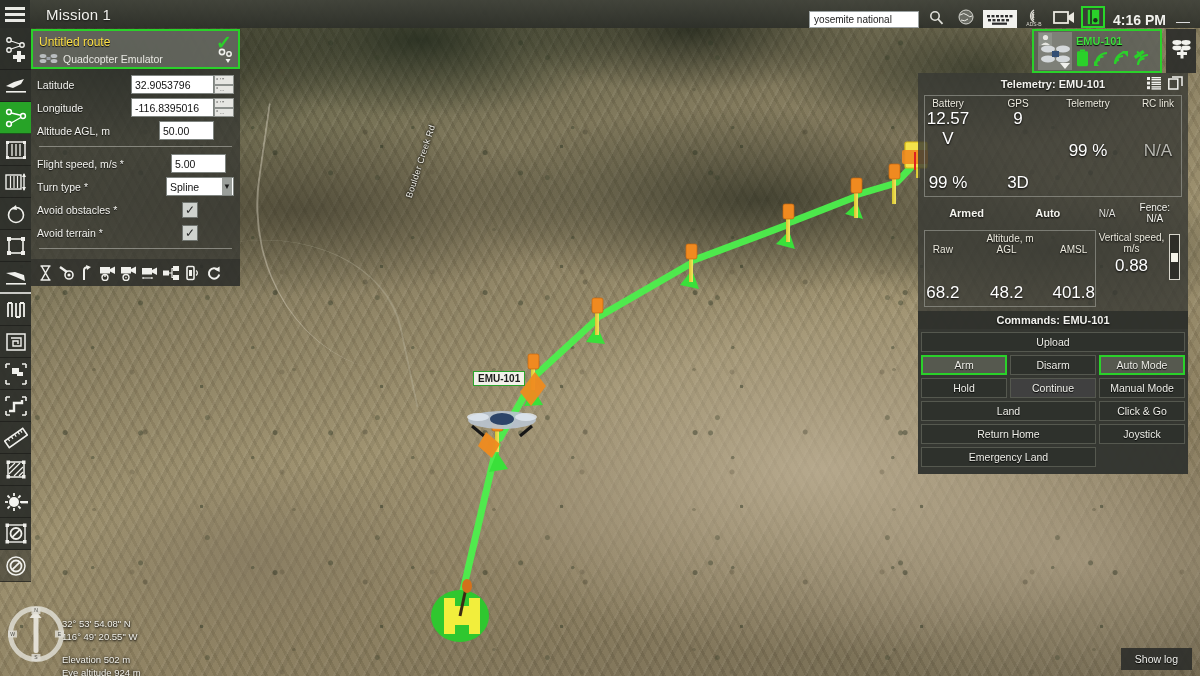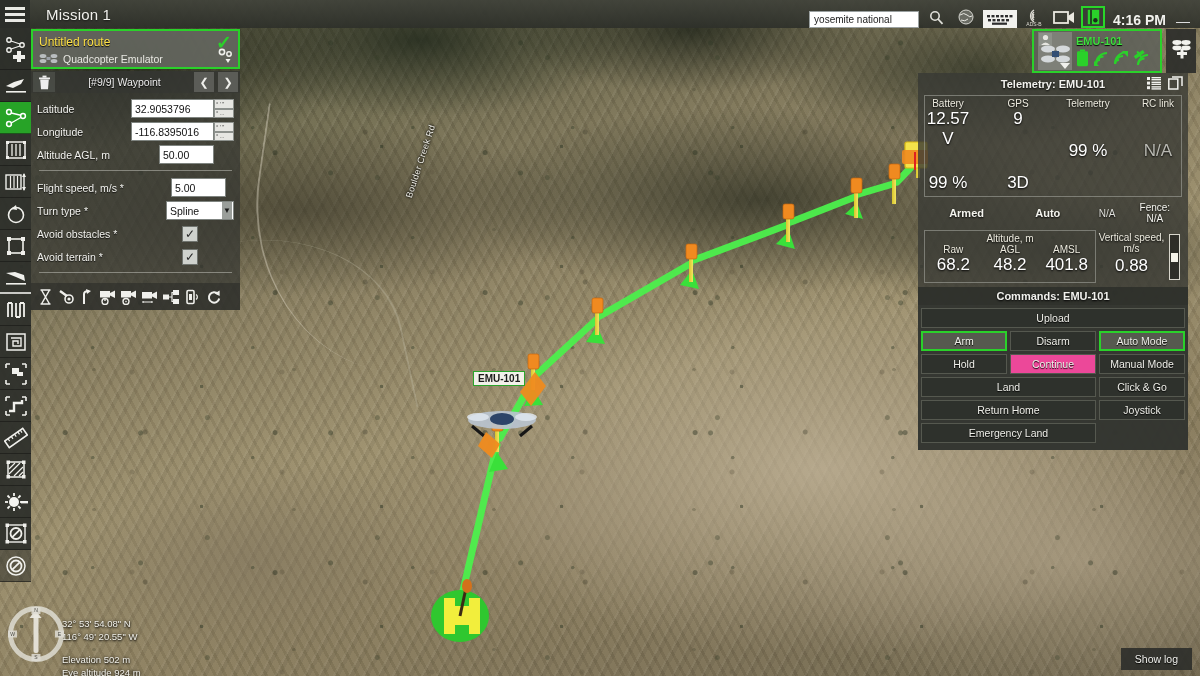--- a/index.html
+++ b/index.html
@@ -278,21 +278,21 @@
   }
   .cmd-area { background:rgba(50,52,48,.88); padding:3px 3px 4px 3px; }
   .cmd-btn {
     background:#2e312c; border:1px solid #55584f; color:#eeeee8;
     font-size:10.5px; text-align:center; height:20px; line-height:18px;
     cursor:pointer; font-family:"Liberation Sans", sans-serif;
     text-shadow:0 1px 1px #000;
   }
   .cmd-btn.wide { width:100%; margin-bottom:3px; }
   .cmd-btn.hl { border:2px solid #2ad12a; background:#56594f; line-height:16px; }
-  .cmd-btn.active { background:#ec4899; }
+  .cmd-btn.active { background:#404040; }
   .cmd-row { display:flex; gap:3px; margin-bottom:3px; }
   .cmd-row .c1 { width:86px; } .cmd-row .c2 { width:86px; } .cmd-row .c3 { flex:1; }
   .cmd-row .cspan2 { width:175px; }
 
   #showlog {
     position:absolute; right:8px; bottom:6px; z-index:36;
     background:rgba(44,46,42,.90); color:#f0f0ec; font-size:10.5px;
     padding:5px 14px; cursor:pointer; text-shadow:0 1px 1px #000;
     font-family:"Liberation Sans", sans-serif;
   }
@@ -639,32 +639,20 @@
     <div class="route-check">✓</div>
     <div class="route-gear">
       <svg width="17" height="16" viewBox="0 0 17 16">
         <circle cx="5" cy="4" r="2.6" fill="none" stroke="#f0f0ec" stroke-width="1.6"></circle>
         <circle cx="12" cy="6" r="2.2" fill="none" stroke="#f0f0ec" stroke-width="1.5"></circle>
         <polygon points="8.5,11 13.5,11 11,15" fill="#f0f0ec"></polygon>
       </svg>
     </div>
   </div>
 
-  <div class="wp-bar">
-    <div class="wp-trash">
-      <svg width="13" height="15" viewBox="0 0 13 15">
-        <rect x="1" y="2.5" width="11" height="1.8" fill="#eee"></rect>
-        <rect x="4.5" y="0.6" width="4" height="2" fill="#eee"></rect>
-        <path d="M2.2,4.6 h8.6 l-0.8,9.6 h-7 z" fill="#eee"></path>
-      </svg>
-    </div>
-    <div class="wp-title">[#9/9] Waypoint</div>
-    <div class="wp-nav">❮</div>
-    <div class="wp-nav">❯</div>
-  </div>
 
   <div class="wp-body">
     <div class="frow">
       <div class="flabel">Latitude</div>
       <input class="finput coord" value="32.9053796" style="">
       <div class="unit-btns">
         <div>° ′ ″</div>
         <div>° ...</div>
       </div>
     </div>
@@ -891,21 +879,21 @@
     <div class="st-na">N/A</div>
     <div class="st-fence">
       <div>Fence:</div>
       <div>N/A</div>
     </div>
   </div>
 
   <div class="tel-alt-wrap">
     <div class="tel-alt">
       <div class="tel-alt-title">Altitude, m</div>
-      <div style="display:grid; grid-template-columns:1fr 1fr 1fr;">
+      <div style="display:grid; grid-template-columns:1fr 1fr 1fr;gap:28px;">
         <div class="tel-lbl">Raw</div>
         <div class="tel-lbl">AGL</div>
         <div class="tel-lbl">AMSL</div>
         <div class="tel-val">68.2</div>
         <div class="tel-val">48.2</div>
         <div class="tel-val">401.8</div>
       </div>
     </div>
     <div class="tel-vs">
       <div class="tel-vs-inner">

